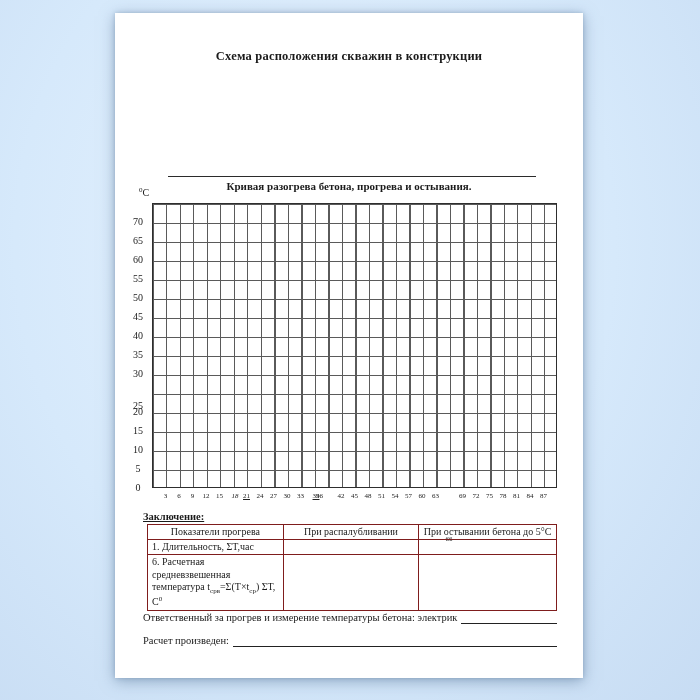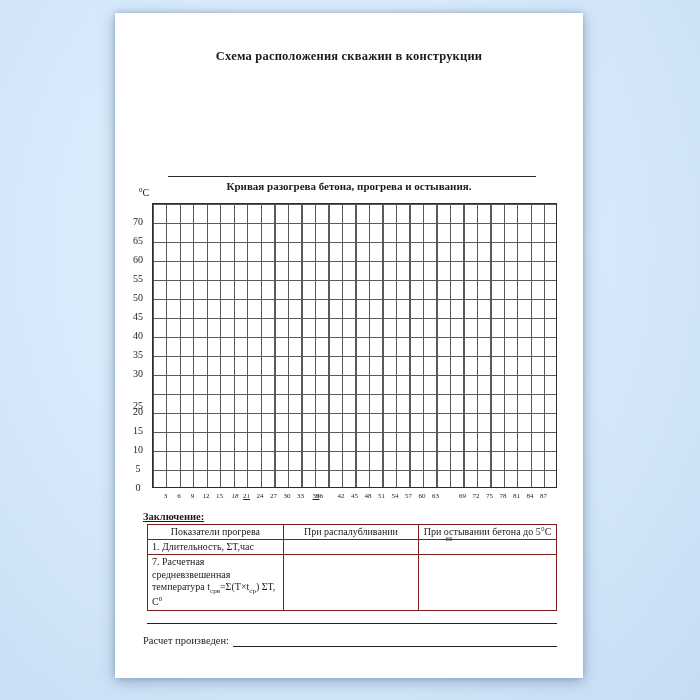--- a/index.html
+++ b/index.html
@@ -146,28 +146,29 @@
         <td class="hdr">Показатели прогрева</td>
         <td class="hdr">При распалубливании</td>
         <td class="hdr">При остывании бетона до 5°С</td>
       </tr>
       <tr>
         <td>1. Длительность, ΣТ,час</td>
         <td></td>
         <td></td>
       </tr>
       <tr>
-        <td><span>7. Расчетная средневзвешенная температура t</span><sub>срв</sub><span>=Σ(Т×t</span><sub>ср</sub><span>) ΣТ, С</span><sup>0</sup></td>
+        <td><span>6. Расчетная средневзвешенная температура t</span><sub>срв</sub><span>=Σ(Т×t</span><sub>ср</sub><span>) ΣТ, С</span><sup>0</sup></td>
         <td></td>
         <td></td>
       </tr>
     </tbody>
   </table>
 
   <div class="footer-line fl1">
+    <span>Ответственный за прогрев и измерение температуры бетона: электрик</span>
     <span class="fill"></span>
   </div>
 
   <div class="footer-line fl2">
     <span>Расчет произведен:</span>
     <span class="fill"></span>
   </div>
 
 </div>
 

